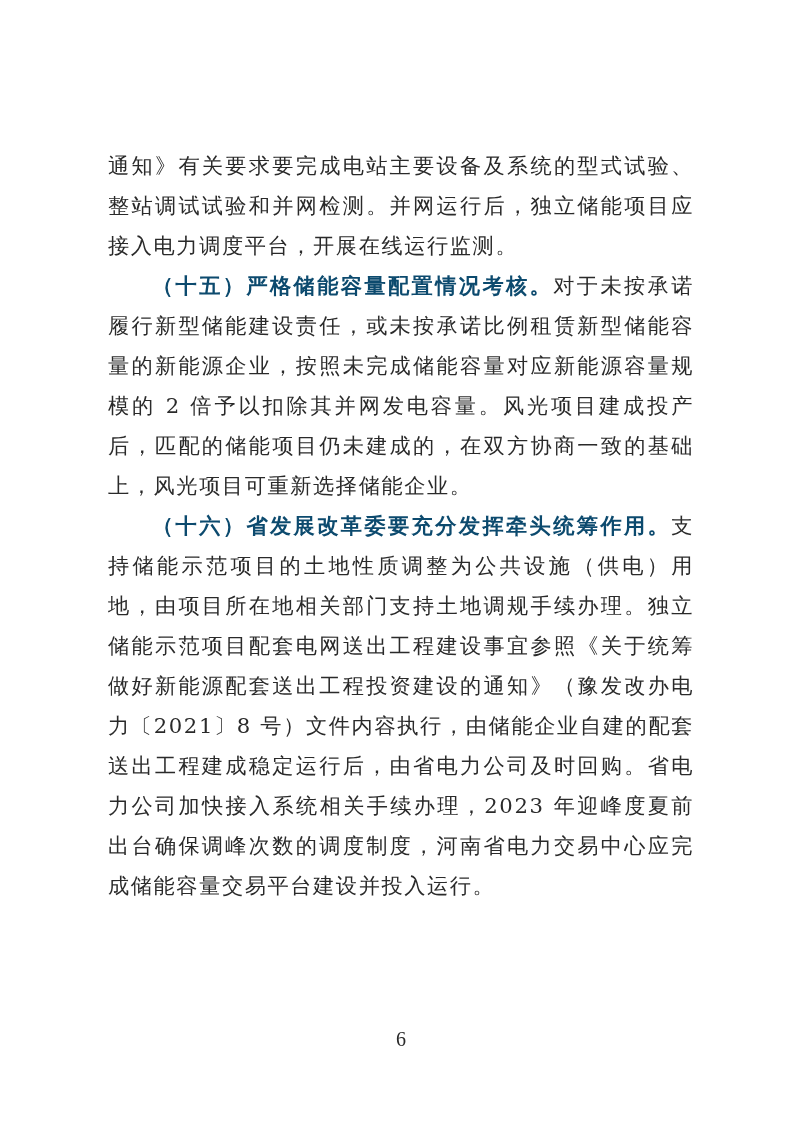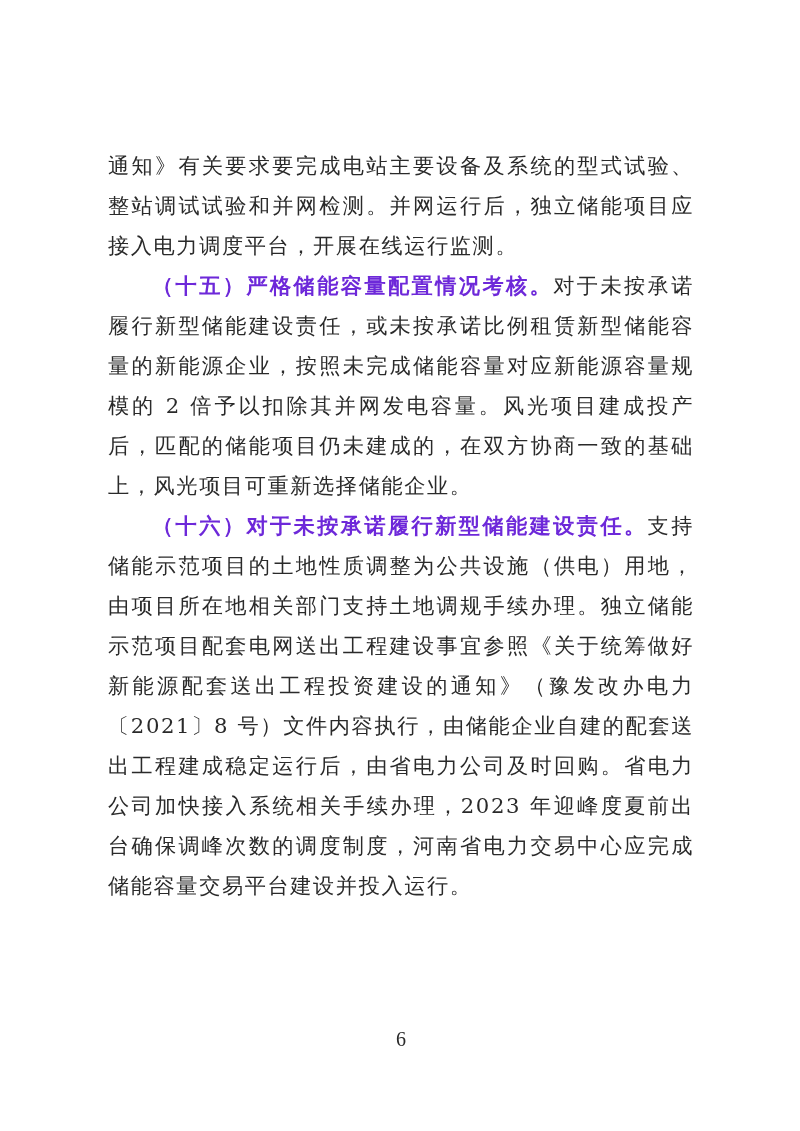--- a/index.html
+++ b/index.html
@@ -13,21 +13,21 @@
     font-family: "DejaVu Serif", "Liberation Serif", serif;
     font-size: 21.2px;
     line-height: 40px;
     color: #2a2a2a;
     letter-spacing: 1.6px;
     text-align: justify;
     text-justify: inter-character;
   }
   .para { margin: 0; }
   .para.indent { text-indent: 44px; }
-  .para .bold { font-weight: bold; color: #6d28d9; }
+  .para .bold { font-weight: bold; color: #0c4a6e; }
   .page-number {
     position: absolute;
     left: 0; width: 800px;
     top: 1028px;
     text-align: center;
     font-family: "Liberation Serif", "DejaVu Serif", serif;
     font-size: 20px;
     color: #2a2a2a;
   }
 </style>
@@ -36,17 +36,17 @@
 
 <div class="page">
   <div class="content">
     <p class="para">
       <span>通知》有关要求要完成电站主要设备及系统的型式试验、整站调试试验和并网检测。并网运行后，独立储能项目应接入电力调度平台，开展在线运行监测。</span>
     </p>
     <p class="para indent">
       <span class="bold">（十五）严格储能容量配置情况考核。</span><span>对于未按承诺履行新型储能建设责任，或未按承诺比例租赁新型储能容量的新能源企业，按照未完成储能容量对应新能源容量规模的 2 倍予以扣除其并网发电容量。风光项目建成投产后，匹配的储能项目仍未建成的，在双方协商一致的基础上，风光项目可重新选择储能企业。</span>
     </p>
     <p class="para indent">
-      <span class="bold">（十六）对于未按承诺履行新型储能建设责任。</span><span>支持储能示范项目的土地性质调整为公共设施（供电）用地，由项目所在地相关部门支持土地调规手续办理。独立储能示范项目配套电网送出工程建设事宜参照《关于统筹做好新能源配套送出工程投资建设的通知》（豫发改办电力〔2021〕8 号）文件内容执行，由储能企业自建的配套送出工程建成稳定运行后，由省电力公司及时回购。省电力公司加快接入系统相关手续办理，2023 年迎峰度夏前出台确保调峰次数的调度制度，河南省电力交易中心应完成储能容量交易平台建设并投入运行。</span>
+      <span class="bold">（十六）省发展改革委要充分发挥牵头统筹作用。</span><span>支持储能示范项目的土地性质调整为公共设施（供电）用地，由项目所在地相关部门支持土地调规手续办理。独立储能示范项目配套电网送出工程建设事宜参照《关于统筹做好新能源配套送出工程投资建设的通知》（豫发改办电力〔2021〕8 号）文件内容执行，由储能企业自建的配套送出工程建成稳定运行后，由省电力公司及时回购。省电力公司加快接入系统相关手续办理，2023 年迎峰度夏前出台确保调峰次数的调度制度，河南省电力交易中心应完成储能容量交易平台建设并投入运行。</span>
     </p>
   </div>
   <div class="page-number">6</div>
 </div>
 
 </body></html>

